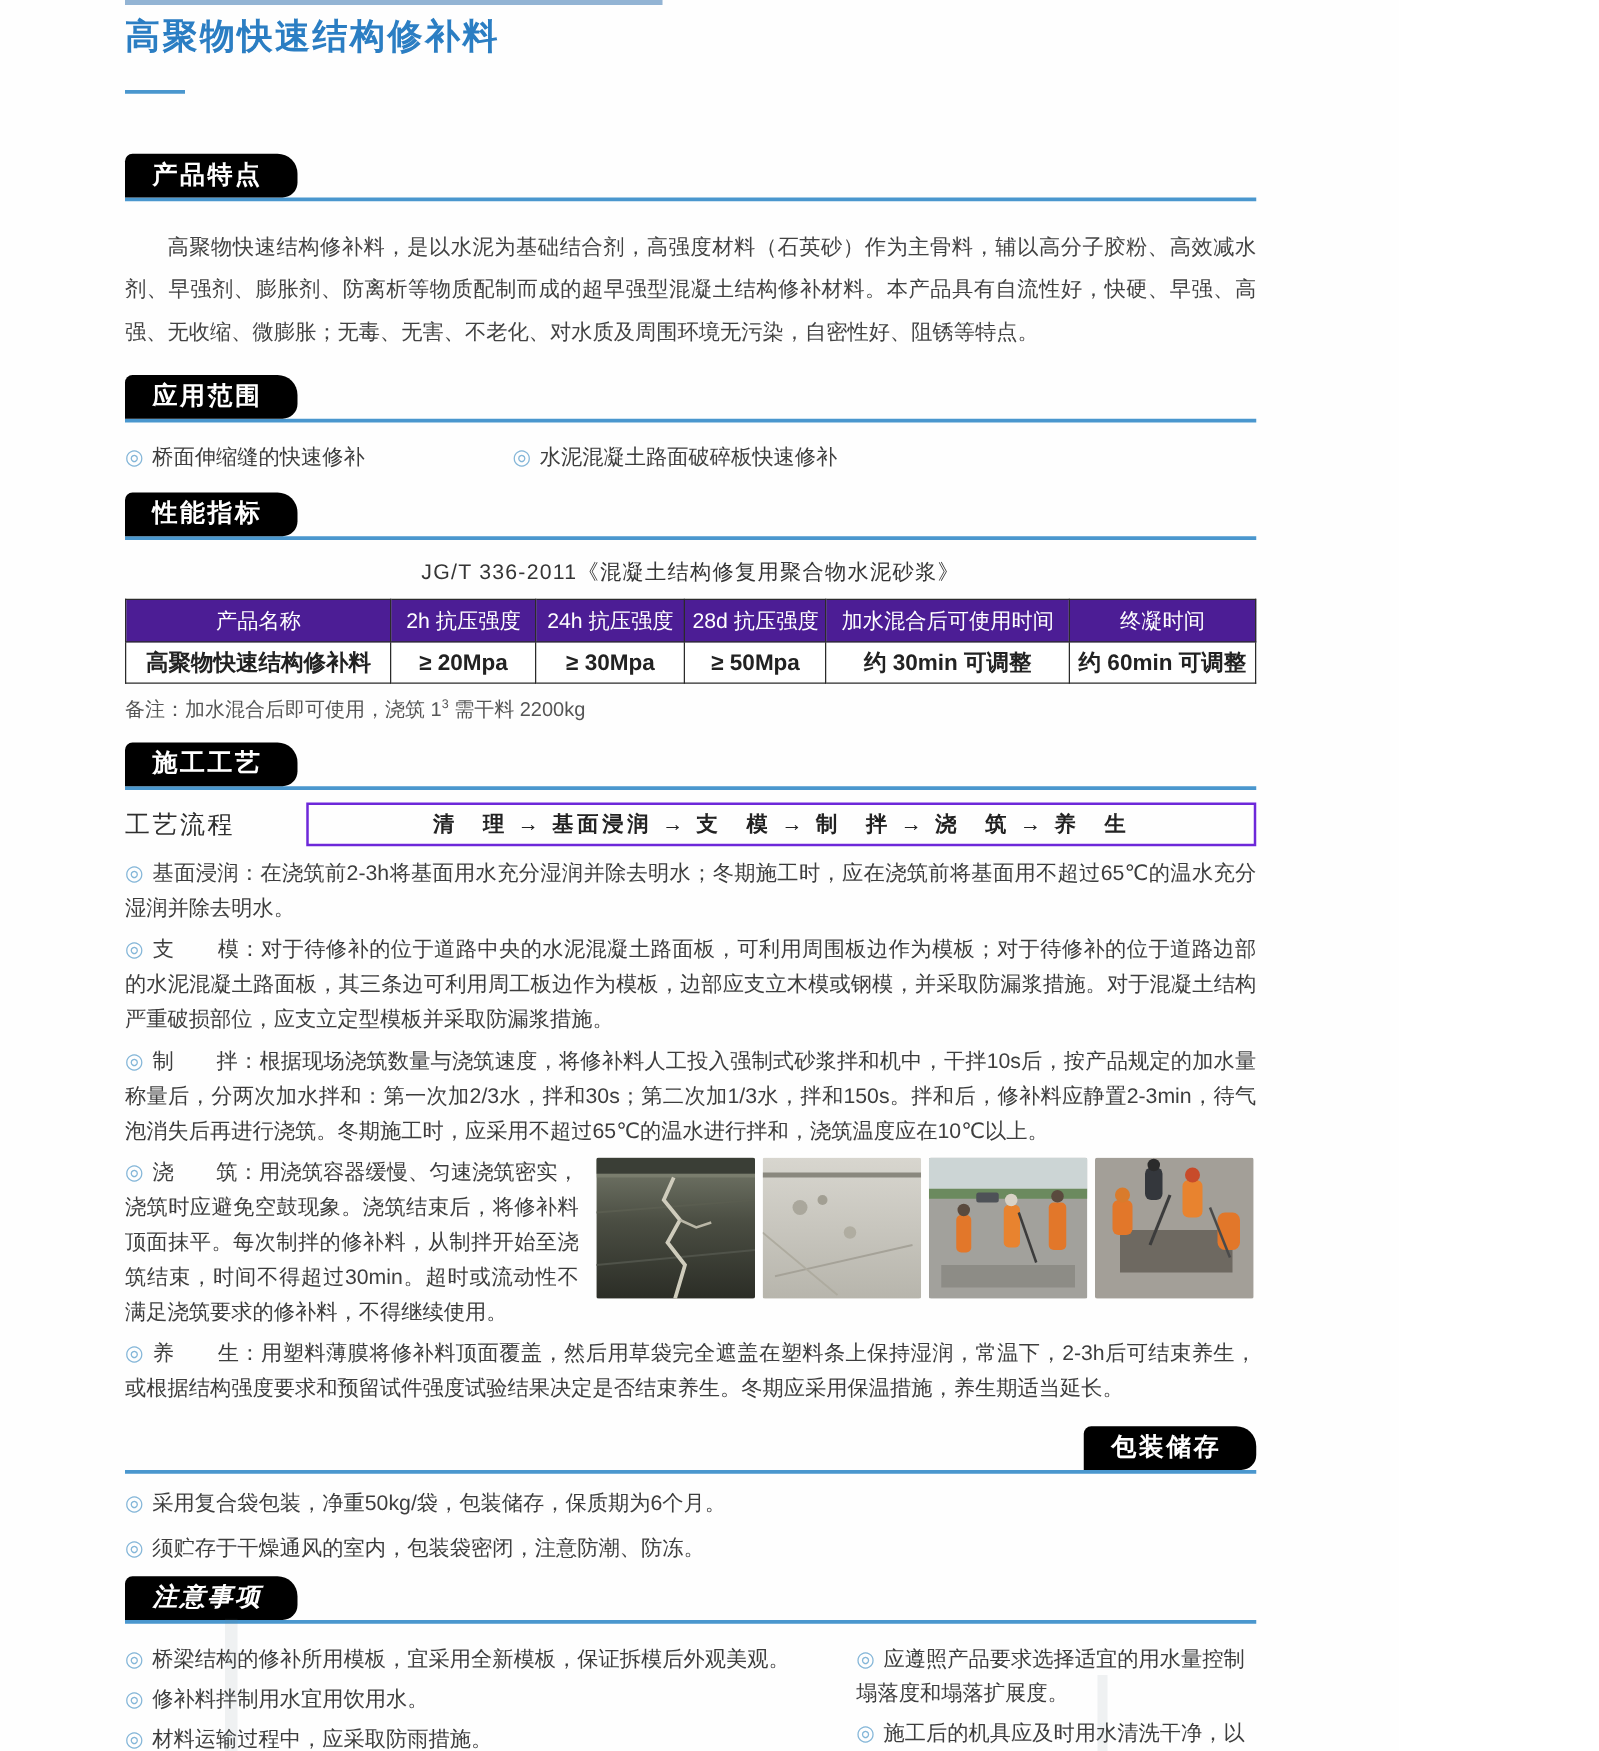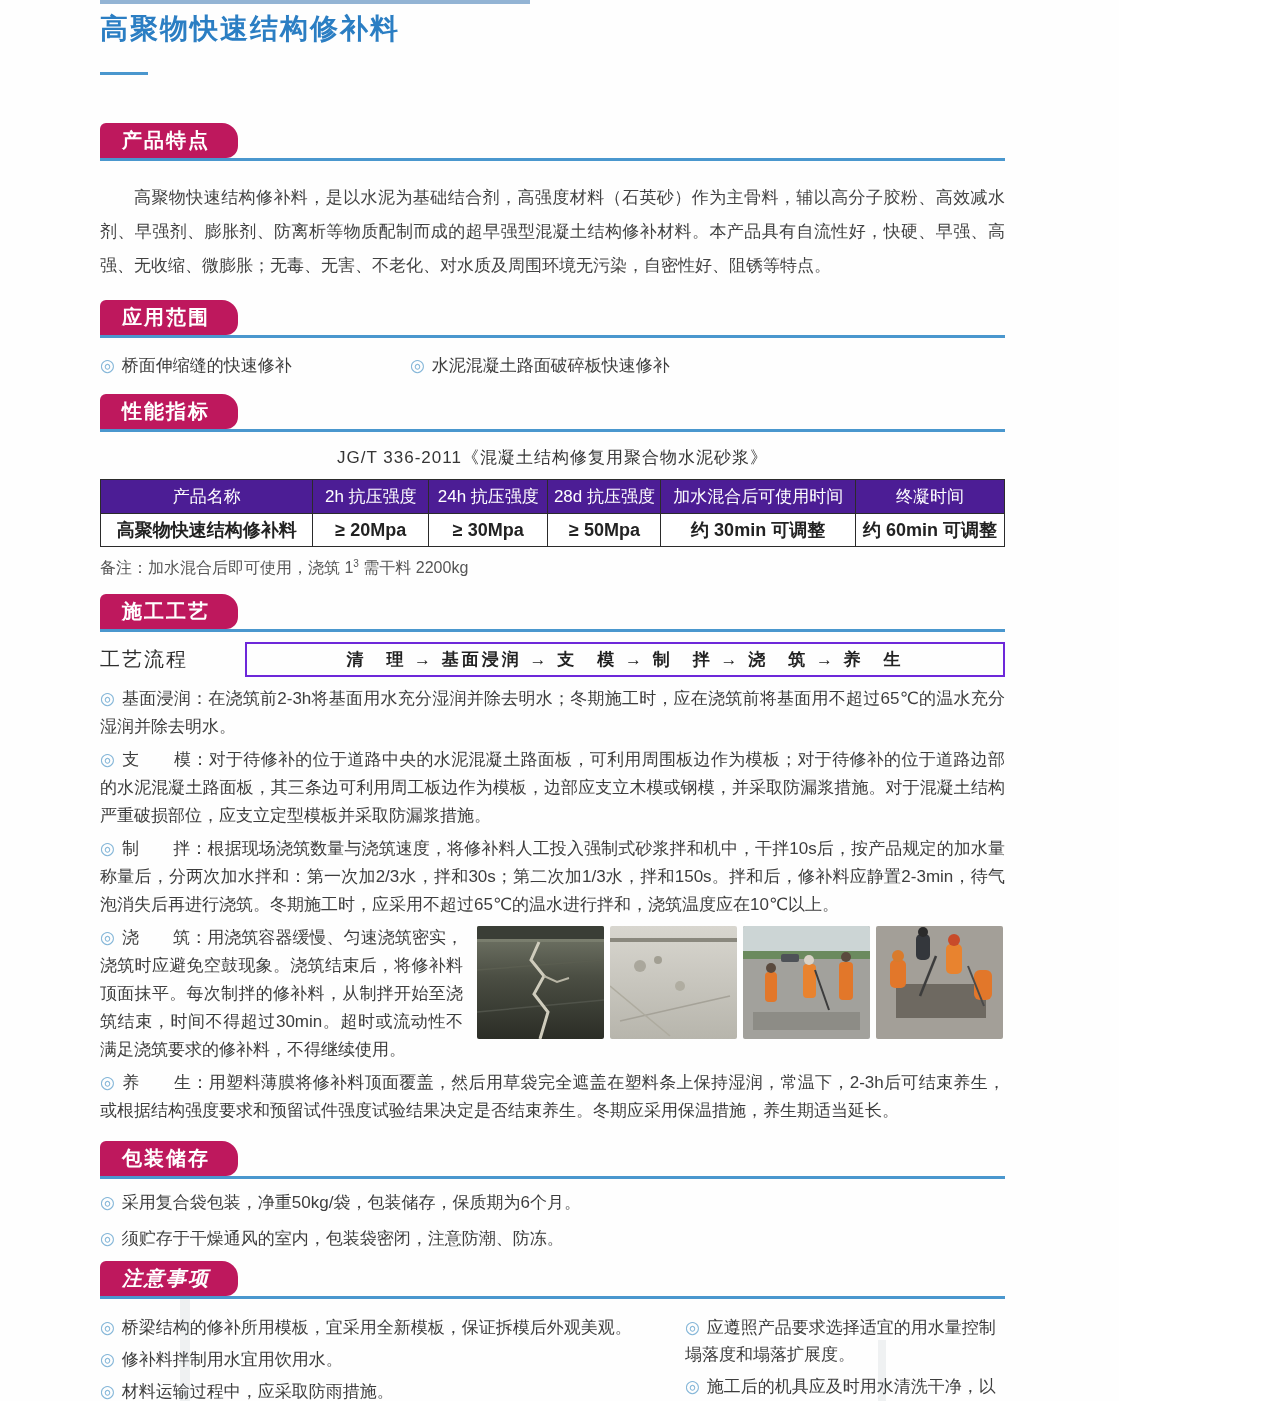--- a/index.html
+++ b/index.html
@@ -29,21 +29,21 @@
   .title-dash {
     margin-top: 24px;
     width: 48px; height: 3px; background: #4a97ce;
   }
   .sec-head {
     border-bottom: 3px solid #4a97ce;
     line-height: 0;
   }
   .sec-tab {
     display: inline-block;
-    background: #be185d;
+    background: #000000;
     color: #fff;
     font-size: 20px; font-weight: 700; letter-spacing: 2px;
     line-height: 1;
     padding: 7px 28px 8px 22px;
     border-radius: 6px 16px 12px 0;
   }
   .mt-head1 { margin-top: 48px; }
   .mt-head  { margin-top: 17px; }
   .para {
     margin-top: 20px;
@@ -264,21 +264,21 @@
             <line x1="60" y1="30" x2="44" y2="70" stroke="#3c3c3c" stroke-width="2.5"></line>
             <line x1="92" y1="40" x2="108" y2="80" stroke="#4a4a4a" stroke-width="2"></line>
           </svg>
         </div>
       </div>
     </div>
 
     <p class="step"><span class="ring">◎</span><span>养　　生：用塑料薄膜将修补料顶面覆盖，然后用草袋完全遮盖在塑料条上保持湿润，常温下，2-3h后可结束养生，或根据结构强度要求和预留试件强度试验结果决定是否结束养生。冬期应采用保温措施，养生期适当延长。</span></p>
   </div>
 
-  <div class="sec-head" style="margin-top:16px;">
+  <div class="sec-head" style="margin-top:16px;text-align:right;">
     <span class="sec-tab">包装储存</span>
   </div>
   <div class="pack-list">
     <p class="list-item"><span class="ring">◎</span><span>采用复合袋包装，净重50kg/袋，包装储存，保质期为6个月。</span></p>
     <p class="list-item"><span class="ring">◎</span><span>须贮存于干燥通风的室内，包装袋密闭，注意防潮、防冻。</span></p>
   </div>
 
   <div class="sec-head" style="margin-top:4px;font-style:italic;">
     <span class="sec-tab">注意事项</span>
   </div>

